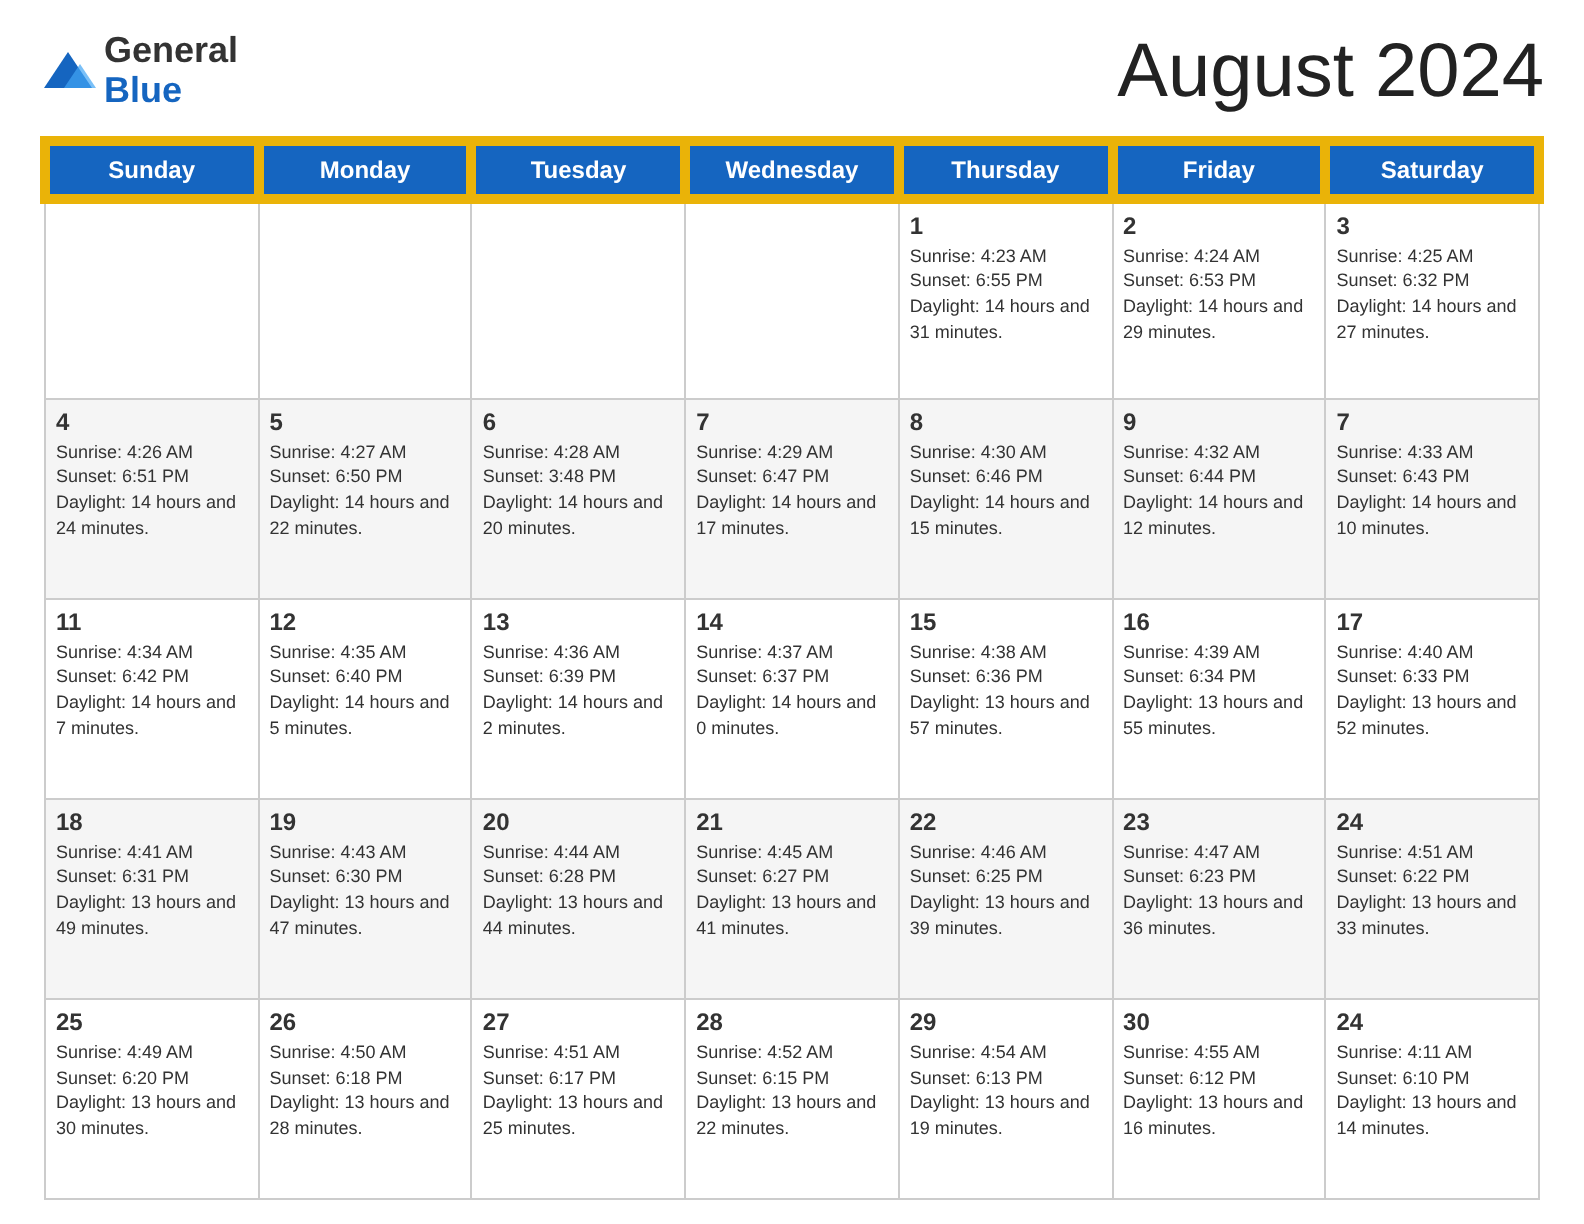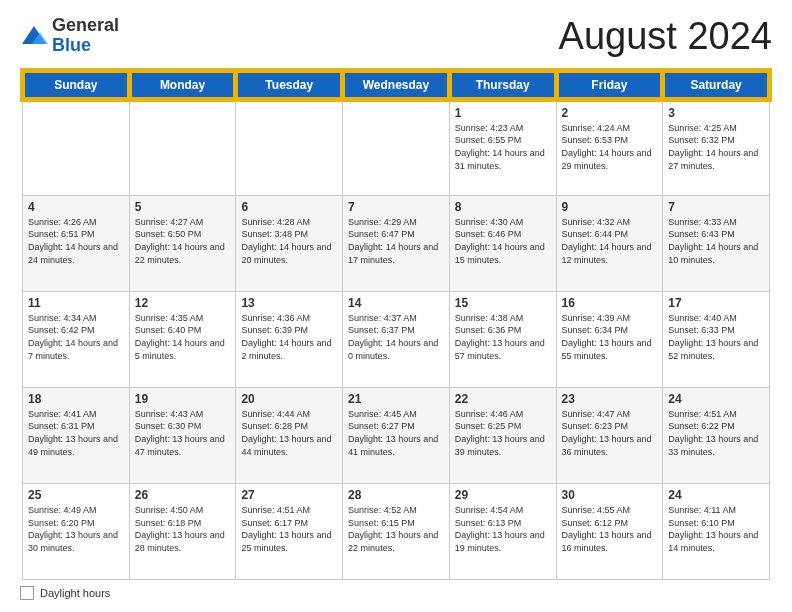--- a/index.html
+++ b/index.html
@@ -339,17 +339,13 @@
           <td>
             <span class="day-num">24</span>
             <div class="day-info">Sunrise: 4:11 AM
 Sunset: 6:10 PM
 Daylight: 13 hours and 14 minutes.</div>
           </td>
         </tr>
       </tbody>
   </table>
 
-  <div class="footer">
-    <span class="legend-box"></span>
-    <span>Daylight hours</span>
-  </div>
 </div>
 
 </body></html>

